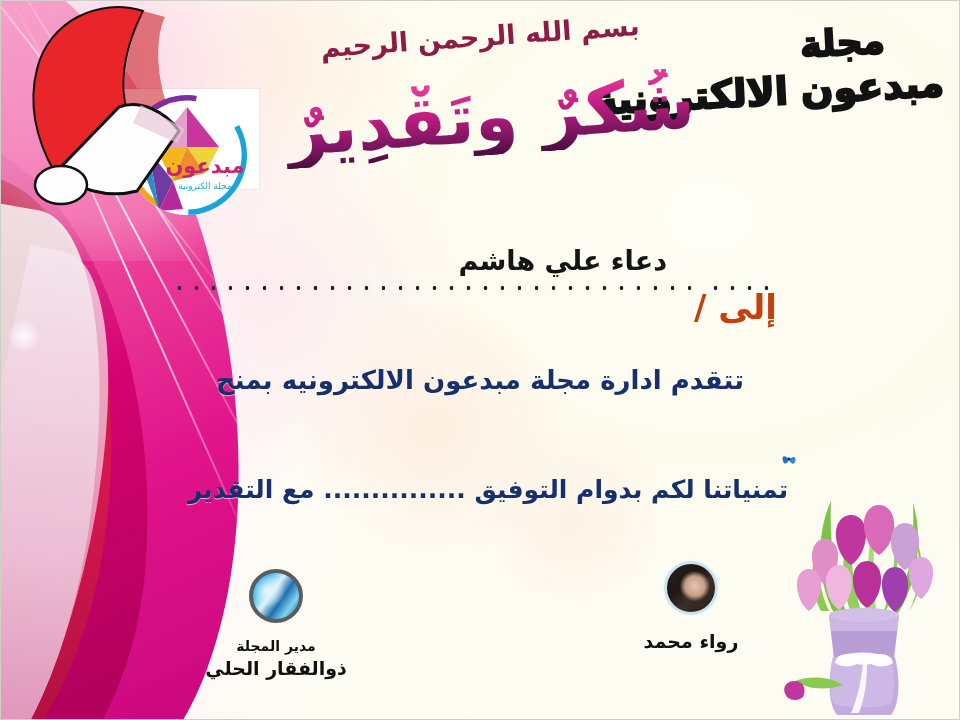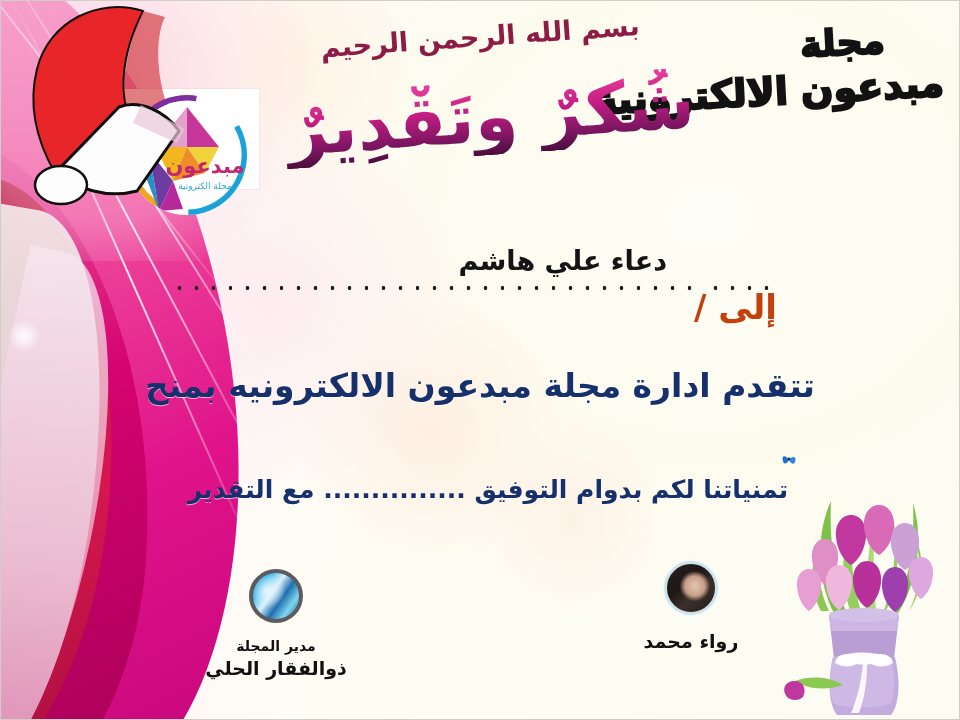--- a/index.html
+++ b/index.html
@@ -110,21 +110,21 @@
   }
   .dot-line{
     position:absolute;right:86px;left:0;top:34px;height:10px;
     background-image:radial-gradient(circle,#1a1a1a 1.7px,rgba(0,0,0,0) 2.1px);
     background-size:17px 10px;background-repeat:repeat-x;
   }
   .dot-line.short{right:0;left:auto;width:72px;top:34px;}
 
   .body-text{
     position:absolute;left:0;right:0;top:360px;text-align:center;
-    font-size:33px;font-weight:bold;color:#16306b;line-height:1.5;
+    font-size:26px;font-weight:bold;color:#16306b;line-height:1.5;
     text-shadow:0 1px 0 rgba(255,255,255,.6);
   }
   .body-text .line{display:block;}
 
   .wishes{
     position:absolute;left:16px;right:0;top:474px;text-align:center;
     font-size:25px;font-weight:bold;color:#16306b;
     text-shadow:0 1px 0 rgba(255,255,255,.6);
   }
 

